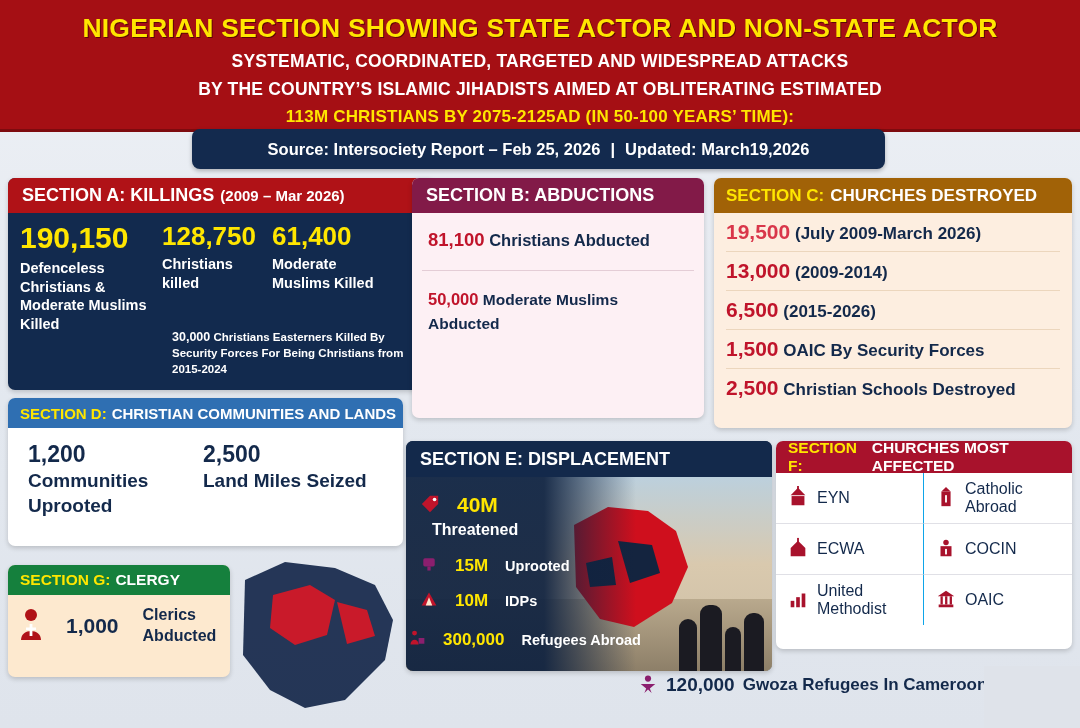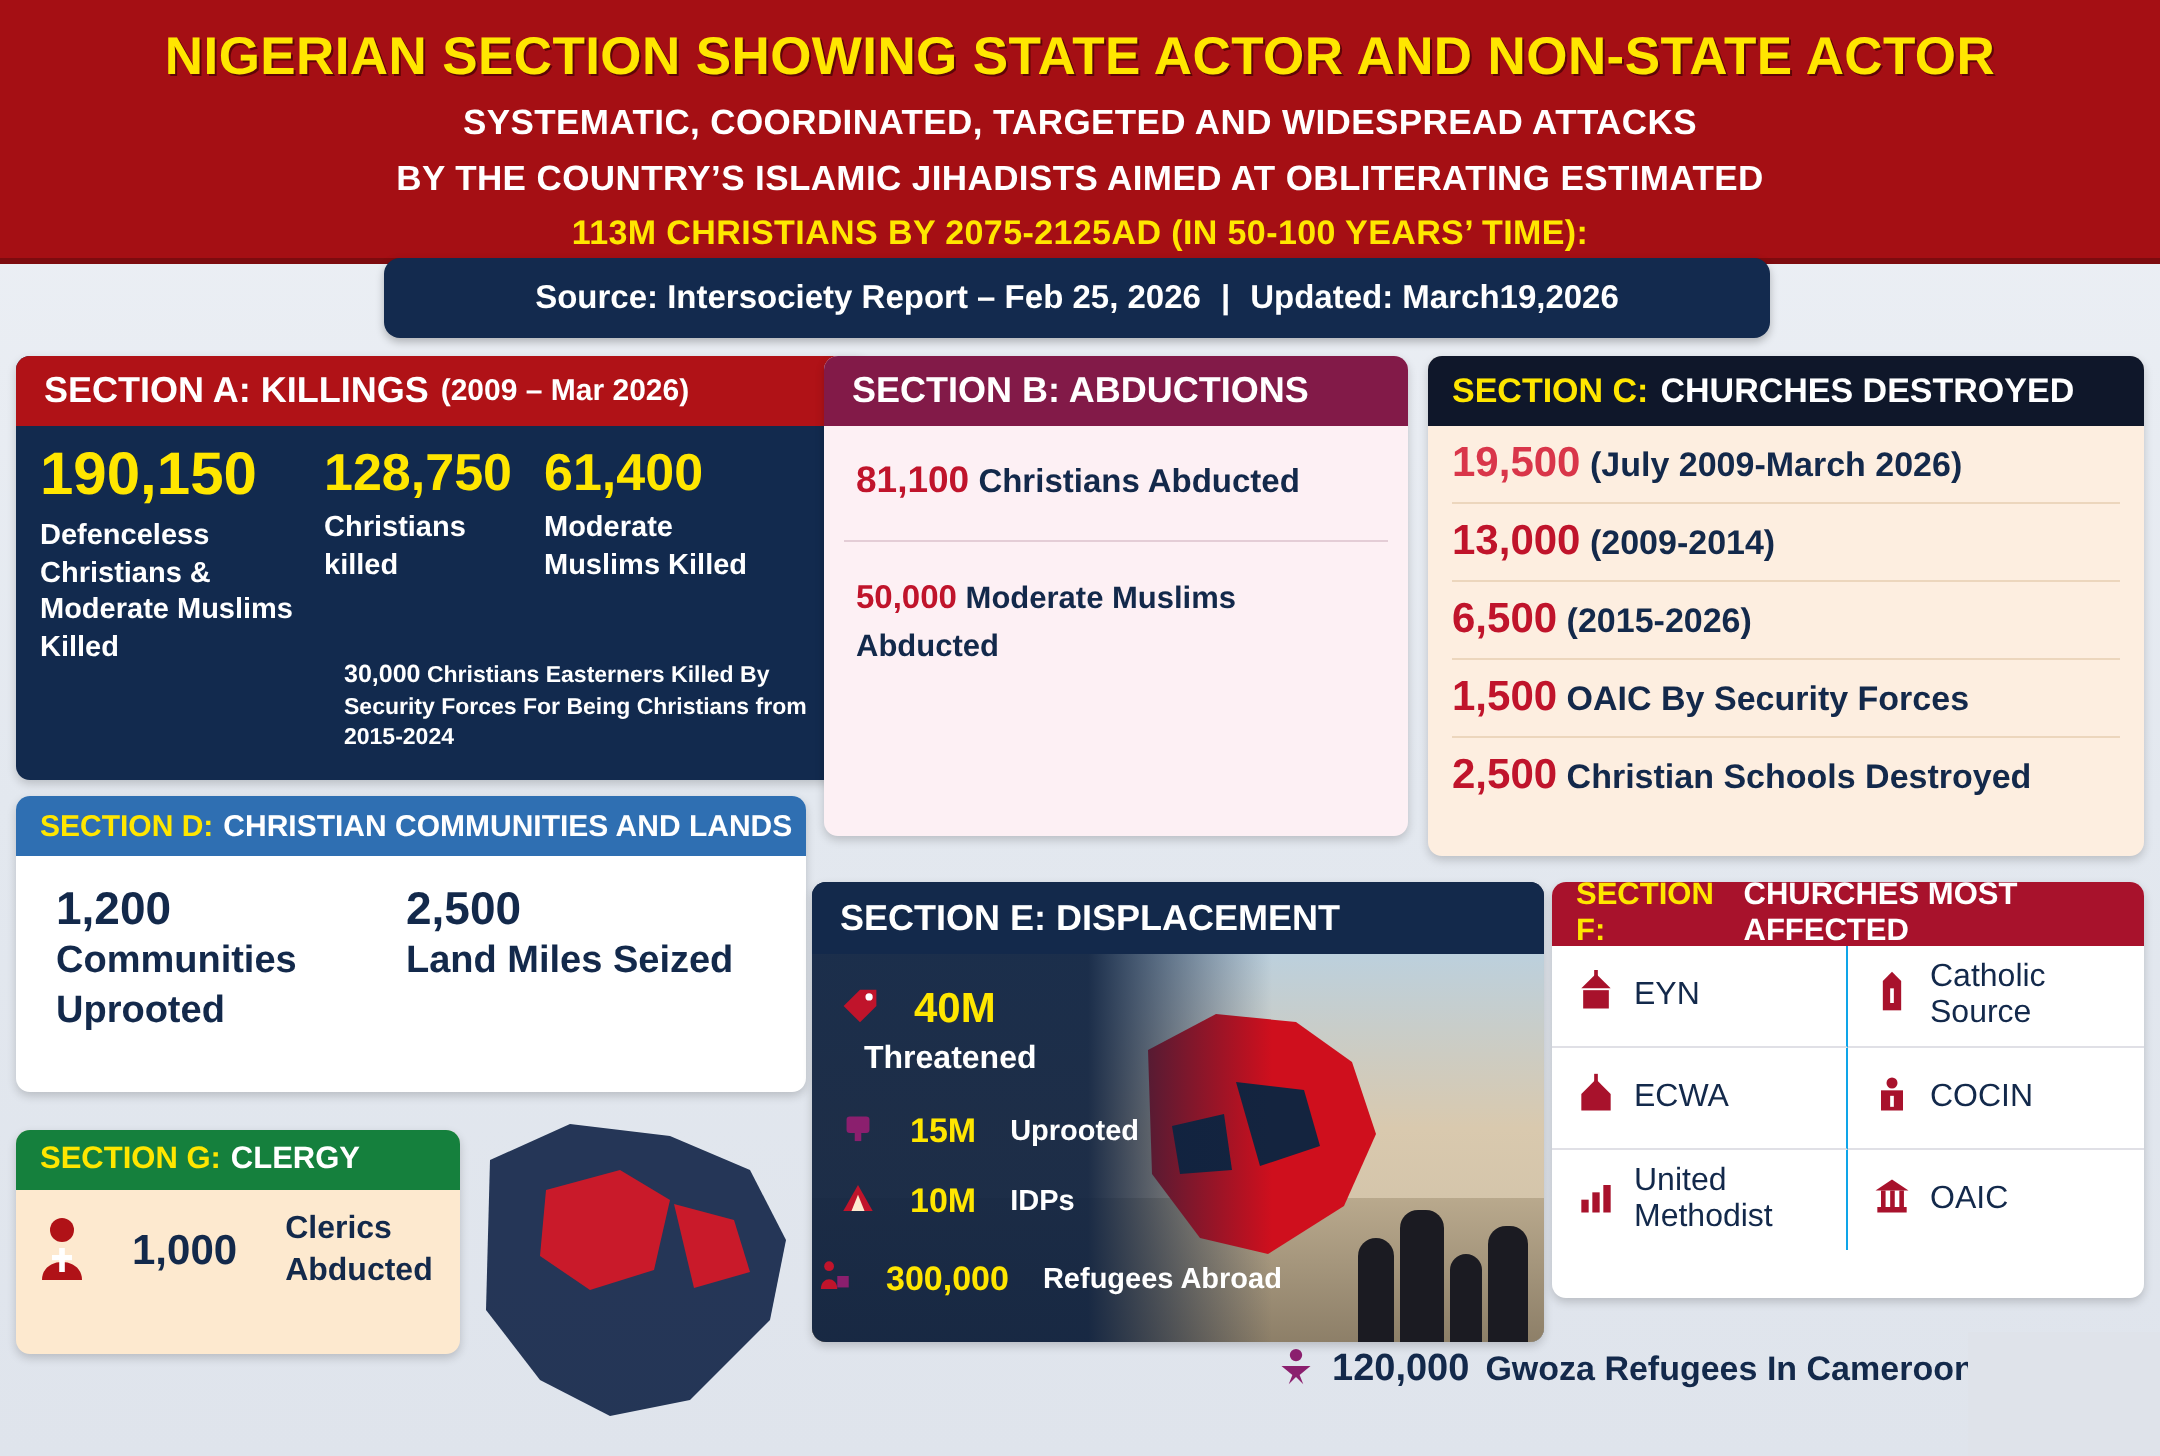--- a/index.html
+++ b/index.html
@@ -57,21 +57,21 @@
   
   #secB{left:412px;top:178px;width:292px;height:240px;background:#fdf0f4;}
   #secB .cap{background:#821a48;height:35px;padding-left:14px;font-size:18px;}
   .b-row{padding:14px 14px 0 16px;color:#13294b;font-size:16.5px;font-weight:bold;line-height:1.45;}
   .b-row .num{color:#c0142b;font-size:18.5px;}
   .b-divider{height:1px;background:#e4cdd6;margin:16px 10px 0 10px;}
   .b-row2{padding:16px 14px 0 16px;color:#13294b;font-size:15.5px;font-weight:bold;line-height:1.5;}
   .b-row2 .num{color:#c0142b;font-size:16.5px;}
   
   #secC{left:714px;top:178px;width:358px;height:250px;background:#fdeee0;}
-  #secC .cap{background:#0f172a;height:35px;padding-left:12px;font-size:17px;}
+  #secC .cap{background:#a16207;height:35px;padding-left:12px;font-size:17px;}
   #secC .cap .lead{color:#ffe600;margin-right:6px;}
   .c-line{padding:7px 10px 0 12px;color:#13294b;font-size:17px;font-weight:bold;white-space:nowrap;}
   .c-line .num{color:#c0142b;font-size:21px;}
   .c-line.first .num{color:#d9364a;}
   .c-sep{height:1px;background:#ecd6bd;margin:7px 12px 0 12px;}
   
   #secD{left:8px;top:398px;width:395px;height:148px;background:#ffffff;}
   #secD .cap{background:#2f6fb2;height:30px;padding-left:12px;font-size:15px;}
   #secD .cap .lead{color:#ffe600;margin-right:5px;}
   .d-body{display:flex;padding:14px 0 0 20px;color:#13294b;}
@@ -345,21 +345,21 @@
       <span>EYN</span>
     </div>
     <div class="f-cell">
       <span class="icon">
         <svg viewBox="0 0 24 24" width="22" height="22">
             <rect x="7" y="6" width="10" height="16" fill="#a8122c"></rect>
             <path d="M12,1 L17,6 L7,6 Z" fill="#a8122c"></path>
             <rect x="11" y="10" width="2" height="8" fill="#fff"></rect>
           </svg>
       </span>
-      <span>Catholic Source</span>
+      <span>Catholic Abroad</span>
     </div>
     <div class="f-cell">
       <span class="icon">
         <svg viewBox="0 0 24 24" width="22" height="22">
             <rect x="4" y="12" width="16" height="9" fill="#a8122c"></rect>
             <path d="M12,4 L20,12 L4,12 Z" fill="#a8122c"></path>
             <rect x="11" y="1" width="2" height="5" fill="#a8122c"></rect>
           </svg>
       </span>
       <span>ECWA</span>

